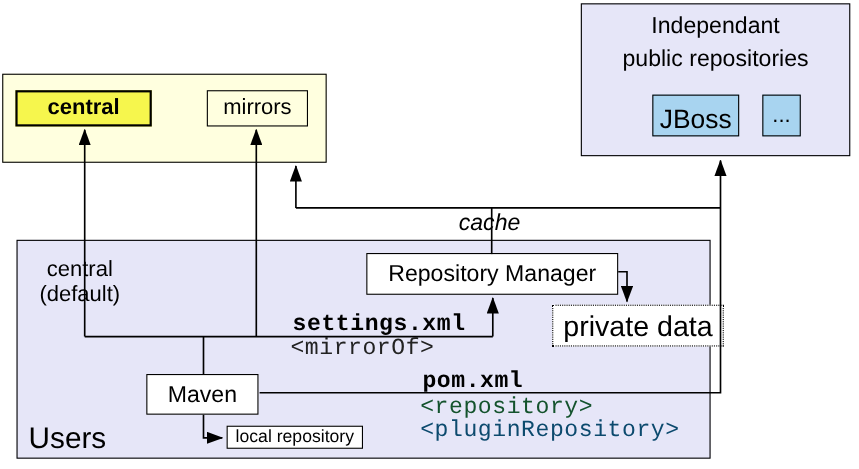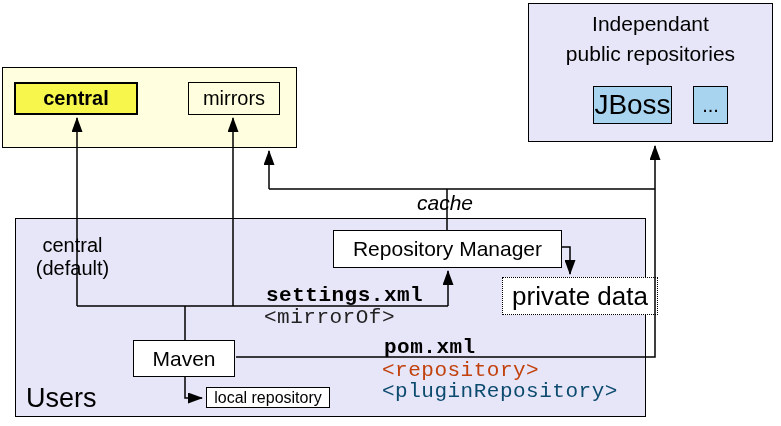--- a/index.html
+++ b/index.html
@@ -11,38 +11,38 @@
   .grp{position:absolute;box-sizing:border-box;border:1.5px solid #000;}
   .grp-yellow{left:2px;top:67px;width:295px;height:81px;background:#FFFFDF;}
   .grp-blue{left:528px;top:3px;width:245px;height:139px;background:#E6E6F8;}
   .grp-users{left:15px;top:218px;width:631px;height:199px;background:#E6E6F8;}
   .node{
     position:absolute;box-sizing:border-box;border:1.5px solid #000;background:#fff;
     display:flex;align-items:center;justify-content:center;
   }
   .node-central{left:14px;top:82px;width:124px;height:33px;background:#F6F64D;border-width:2px;font-weight:bold;font-size:20px;}
   .node-mirrors{left:188px;top:82px;width:92px;height:33px;background:#FFFFDF;border-width:1px;font-size:20px;}
-  .node-jboss{left:593px;top:86px;width:79px;height:38px;background:#A8D4F0;border-width:1px;font-size:28px;}
+  .node-jboss{left:593px;top:86px;width:79px;height:38px;background:#A8D4F0;border-width:1px;font-size:24px;align-items:flex-end;}
   .node-dots{left:693px;top:86px;width:35px;height:38px;background:#A8D4F0;border-width:1px;font-size:20px;}
   .node-rm{left:333px;top:230px;width:229px;height:38px;font-size:21px;align-items:center;}
   .node-private{left:502px;top:277px;width:156px;height:38px;border:1px dotted #000;font-size:26px;}
   .node-maven{left:133px;top:340px;width:102px;height:37px;font-size:21px;}
   .node-localrepo{left:206px;top:387px;width:124px;height:21px;border-width:1px;font-size:16px;}
   .indep-title{
     left:528px;top:9px;width:245px;text-align:center;
     font-size:21px;line-height:30px;
   }
   .central-default{left:25px;top:234px;width:95px;text-align:center;font-size:20px;line-height:23px;}
   .users-label{left:26px;top:383px;font-size:27px;}
   .cache-label{left:417px;top:191px;font-size:21px;font-style:italic;}
   .mono{font-family:"Liberation Mono", monospace;letter-spacing:0.5px;white-space:pre;}
   .settings-xml{left:266px;top:284px;font-size:21px;font-weight:bold;}
   .mirror-of{left:264px;top:306px;font-size:21px;color:#222;}
   .pom-xml{left:384px;top:336px;font-size:21px;font-weight:bold;}
-  .repository-tag{left:382px;top:359px;font-size:21px;color:#c2410c;}
+  .repository-tag{left:382px;top:359px;font-size:21px;color:#14532d;}
   .plugin-repository-tag{left:382px;top:380px;font-size:21px;color:#0c4a6e;}
   .overlay{position:absolute;left:0;top:0;pointer-events:none;}
   .overlay path{stroke:#000;stroke-width:1.5;fill:none;}
 </style>
 </head>
 <body>
 
 <div class="stage">
 
   <div class="grp grp-yellow"></div>

